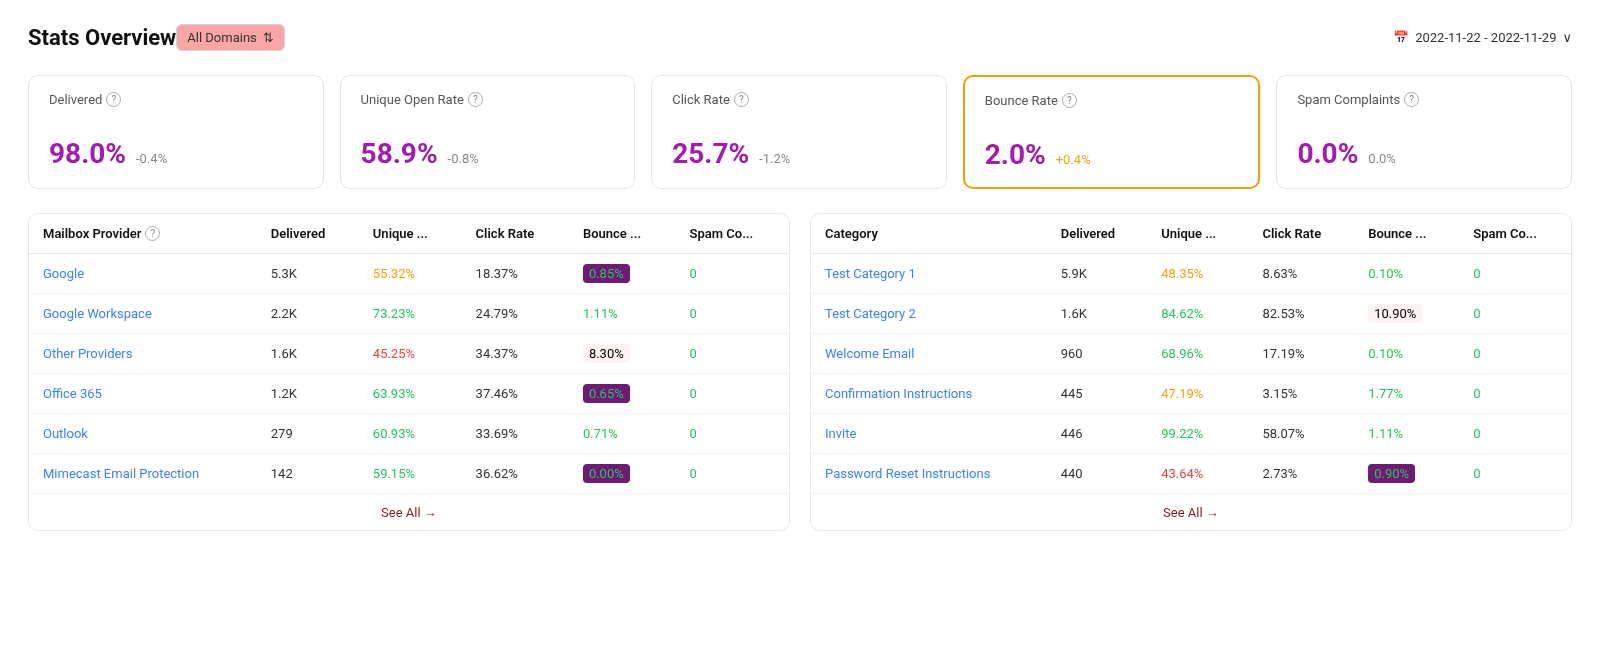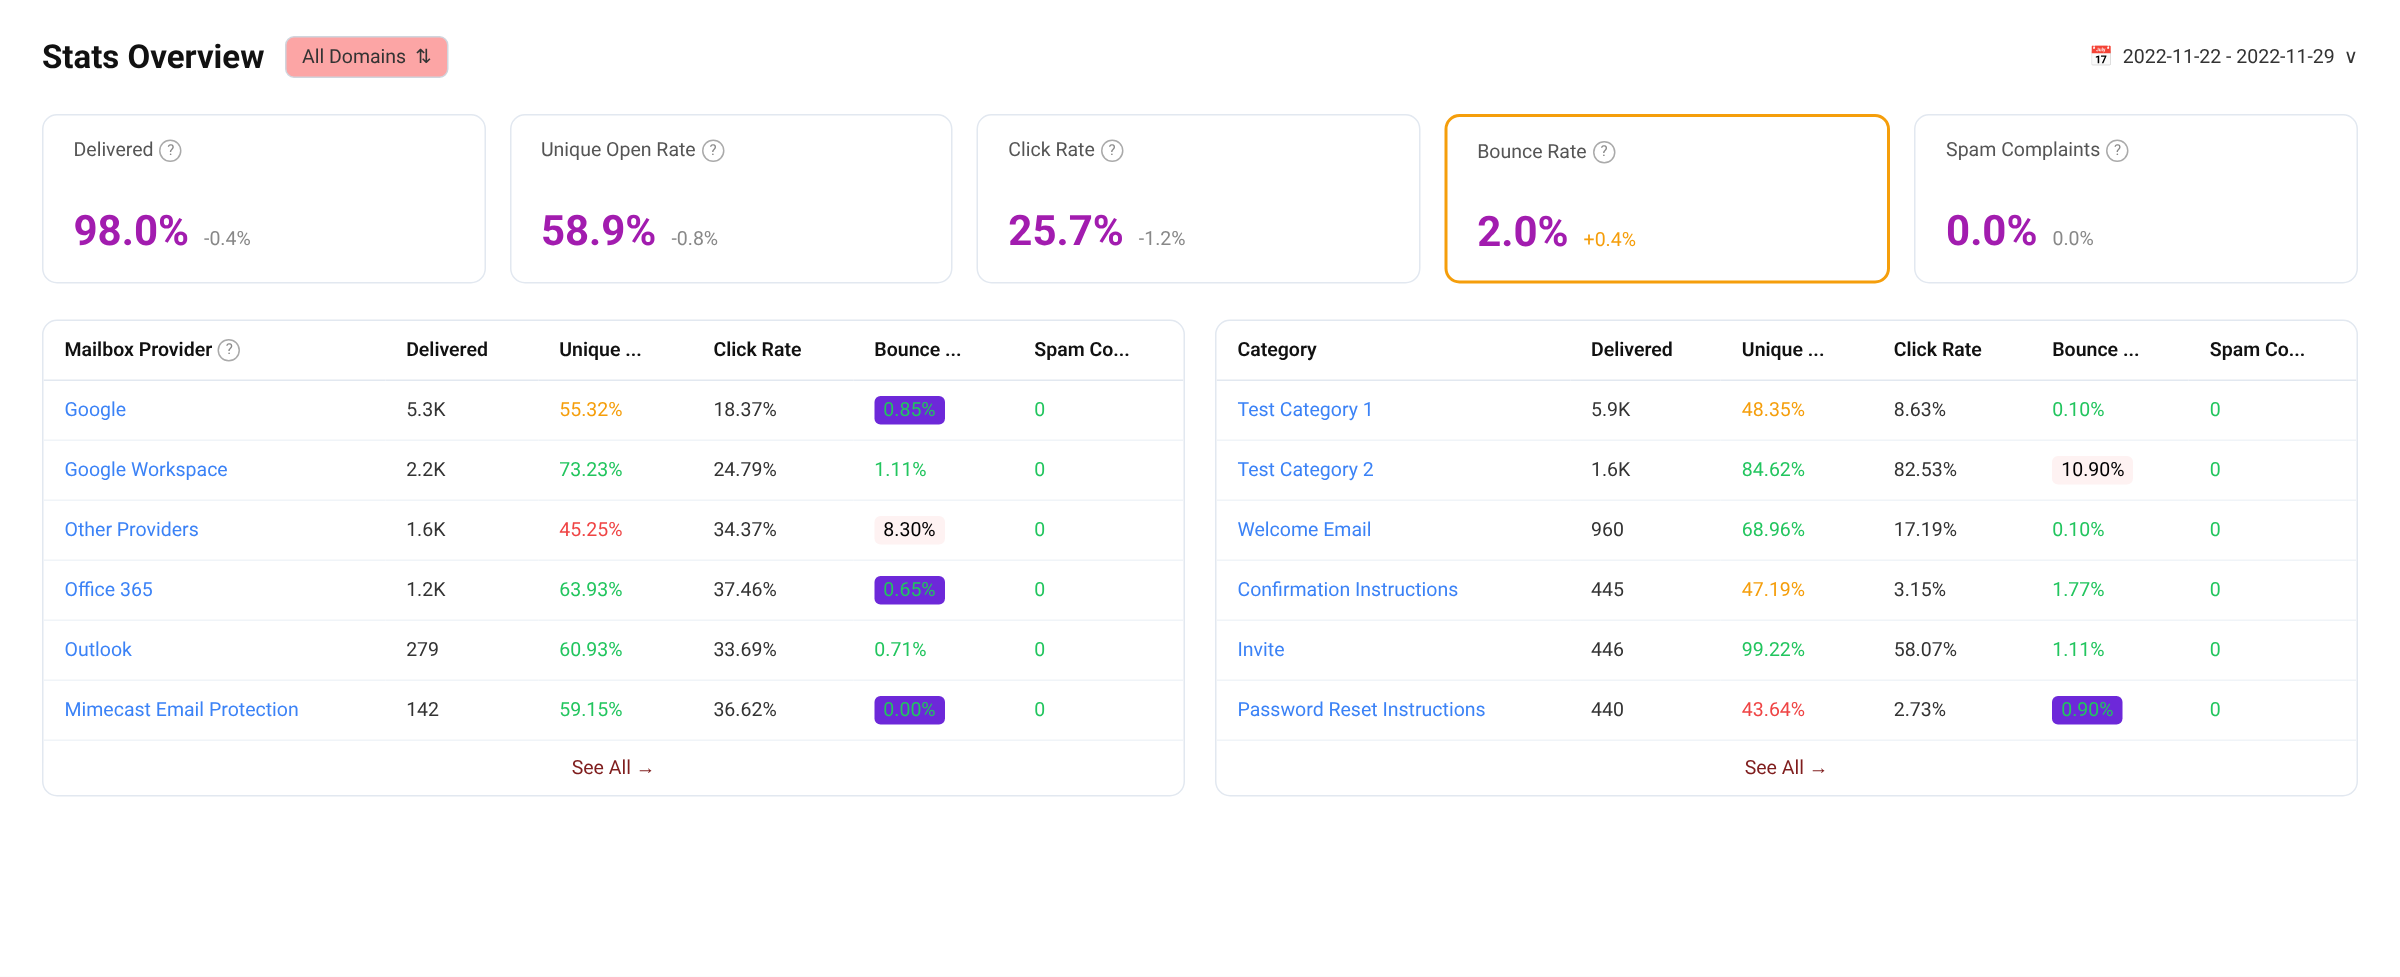--- a/index.html
+++ b/index.html
@@ -16,21 +16,20 @@
     }
     .header {
       display: flex;
       align-items: center;
       justify-content: space-between;
       margin-bottom: 24px;
     }
     .header-left {
       display: flex;
       align-items: center;
-      gap: 14px;
     }
     .page-title {
       font-size: 22px;
       font-weight: 700;
       color: #111;
     }
     .domain-select {
       display: flex;
       align-items: center;
       border: 1px solid #d0d5dd;
@@ -147,21 +146,21 @@
     .rate-orange { color: #f59e0b; }
     .rate-green { color: #22c55e; }
     .rate-red { color: #ef4444; }
     .bounce-red-bg {
       background: #fef2f2;
       color: #000000;
       border-radius: 4px;
       padding: 2px 6px;
     }
     .bounce-green-bg {
-      background: #6d28d9;
+      background: #701a75;
       color: #22c55e;
       border-radius: 4px;
       padding: 2px 6px;
     }
     .see-all-row {
       text-align: center;
       padding: 10px;
       border-top: 1px solid #f0f4f8;
     }
     .see-all-link {

